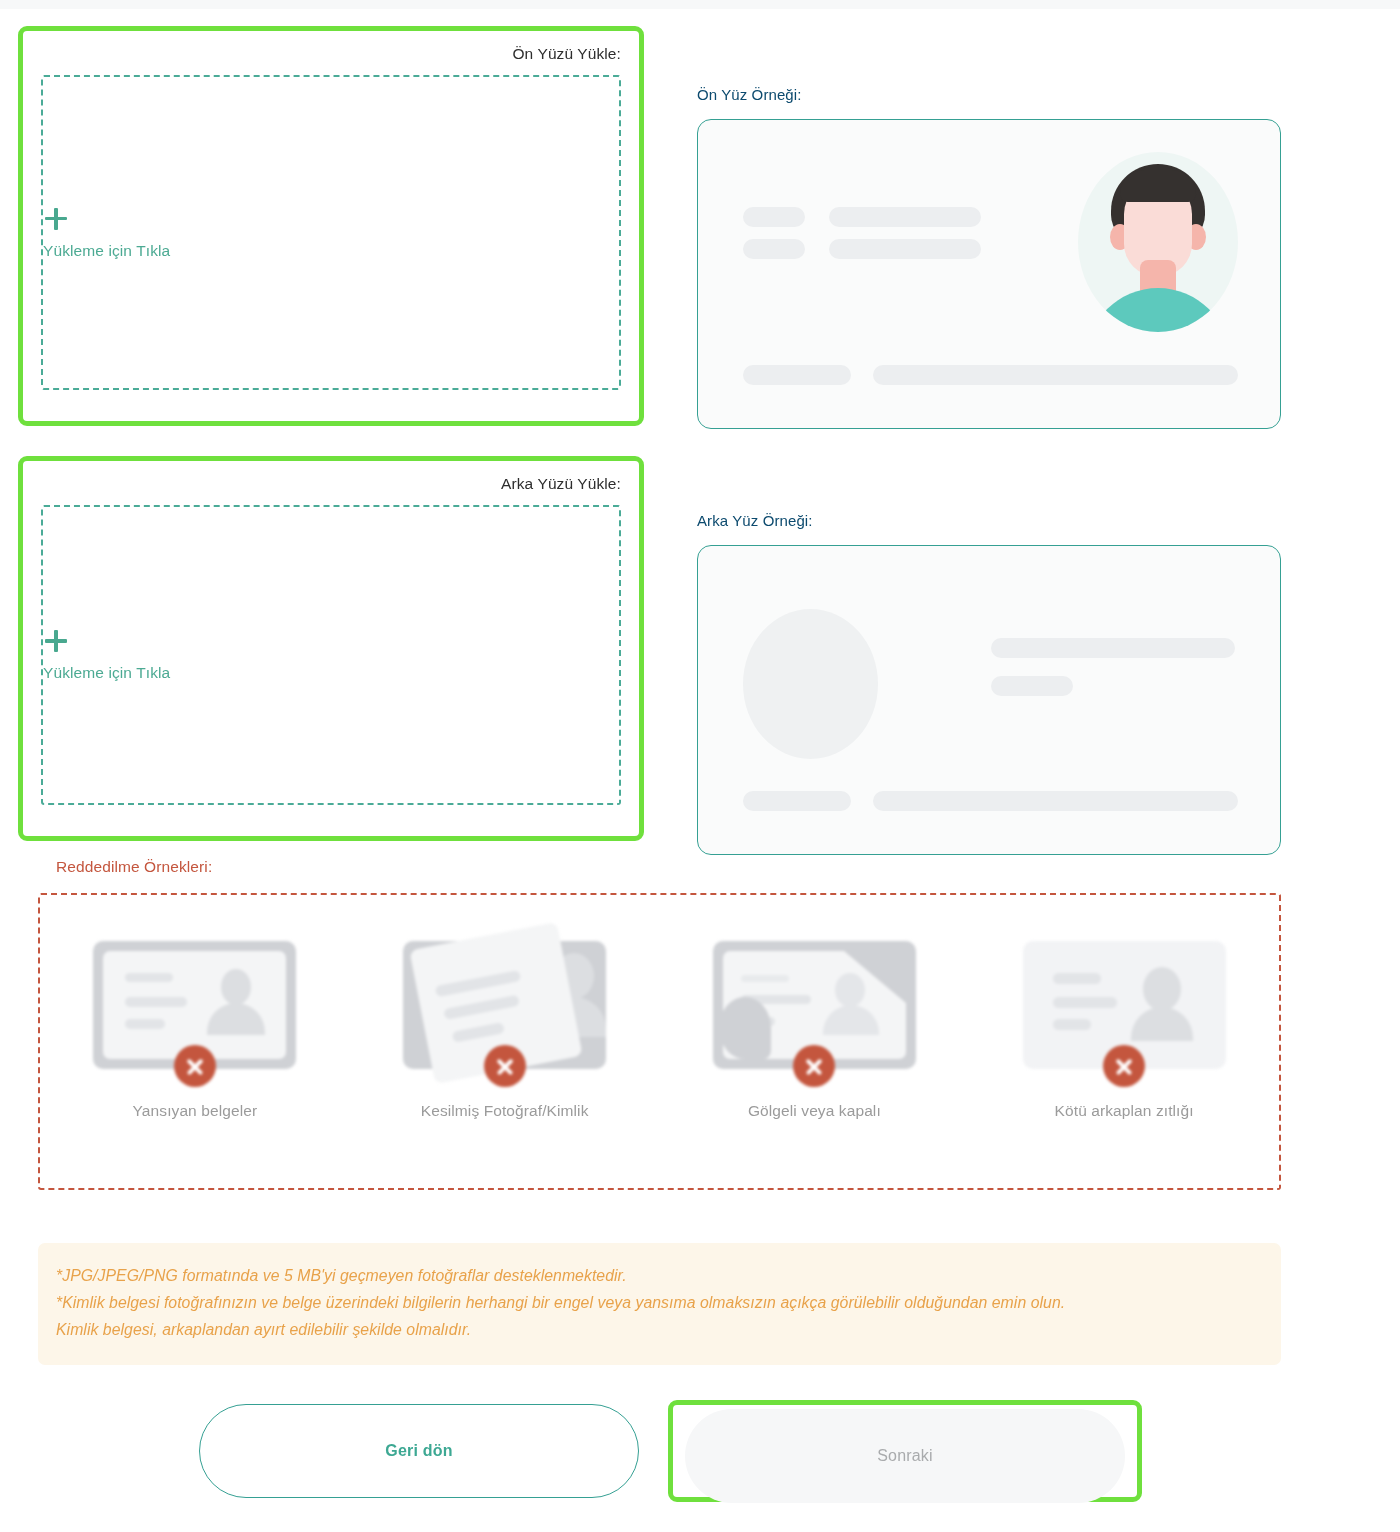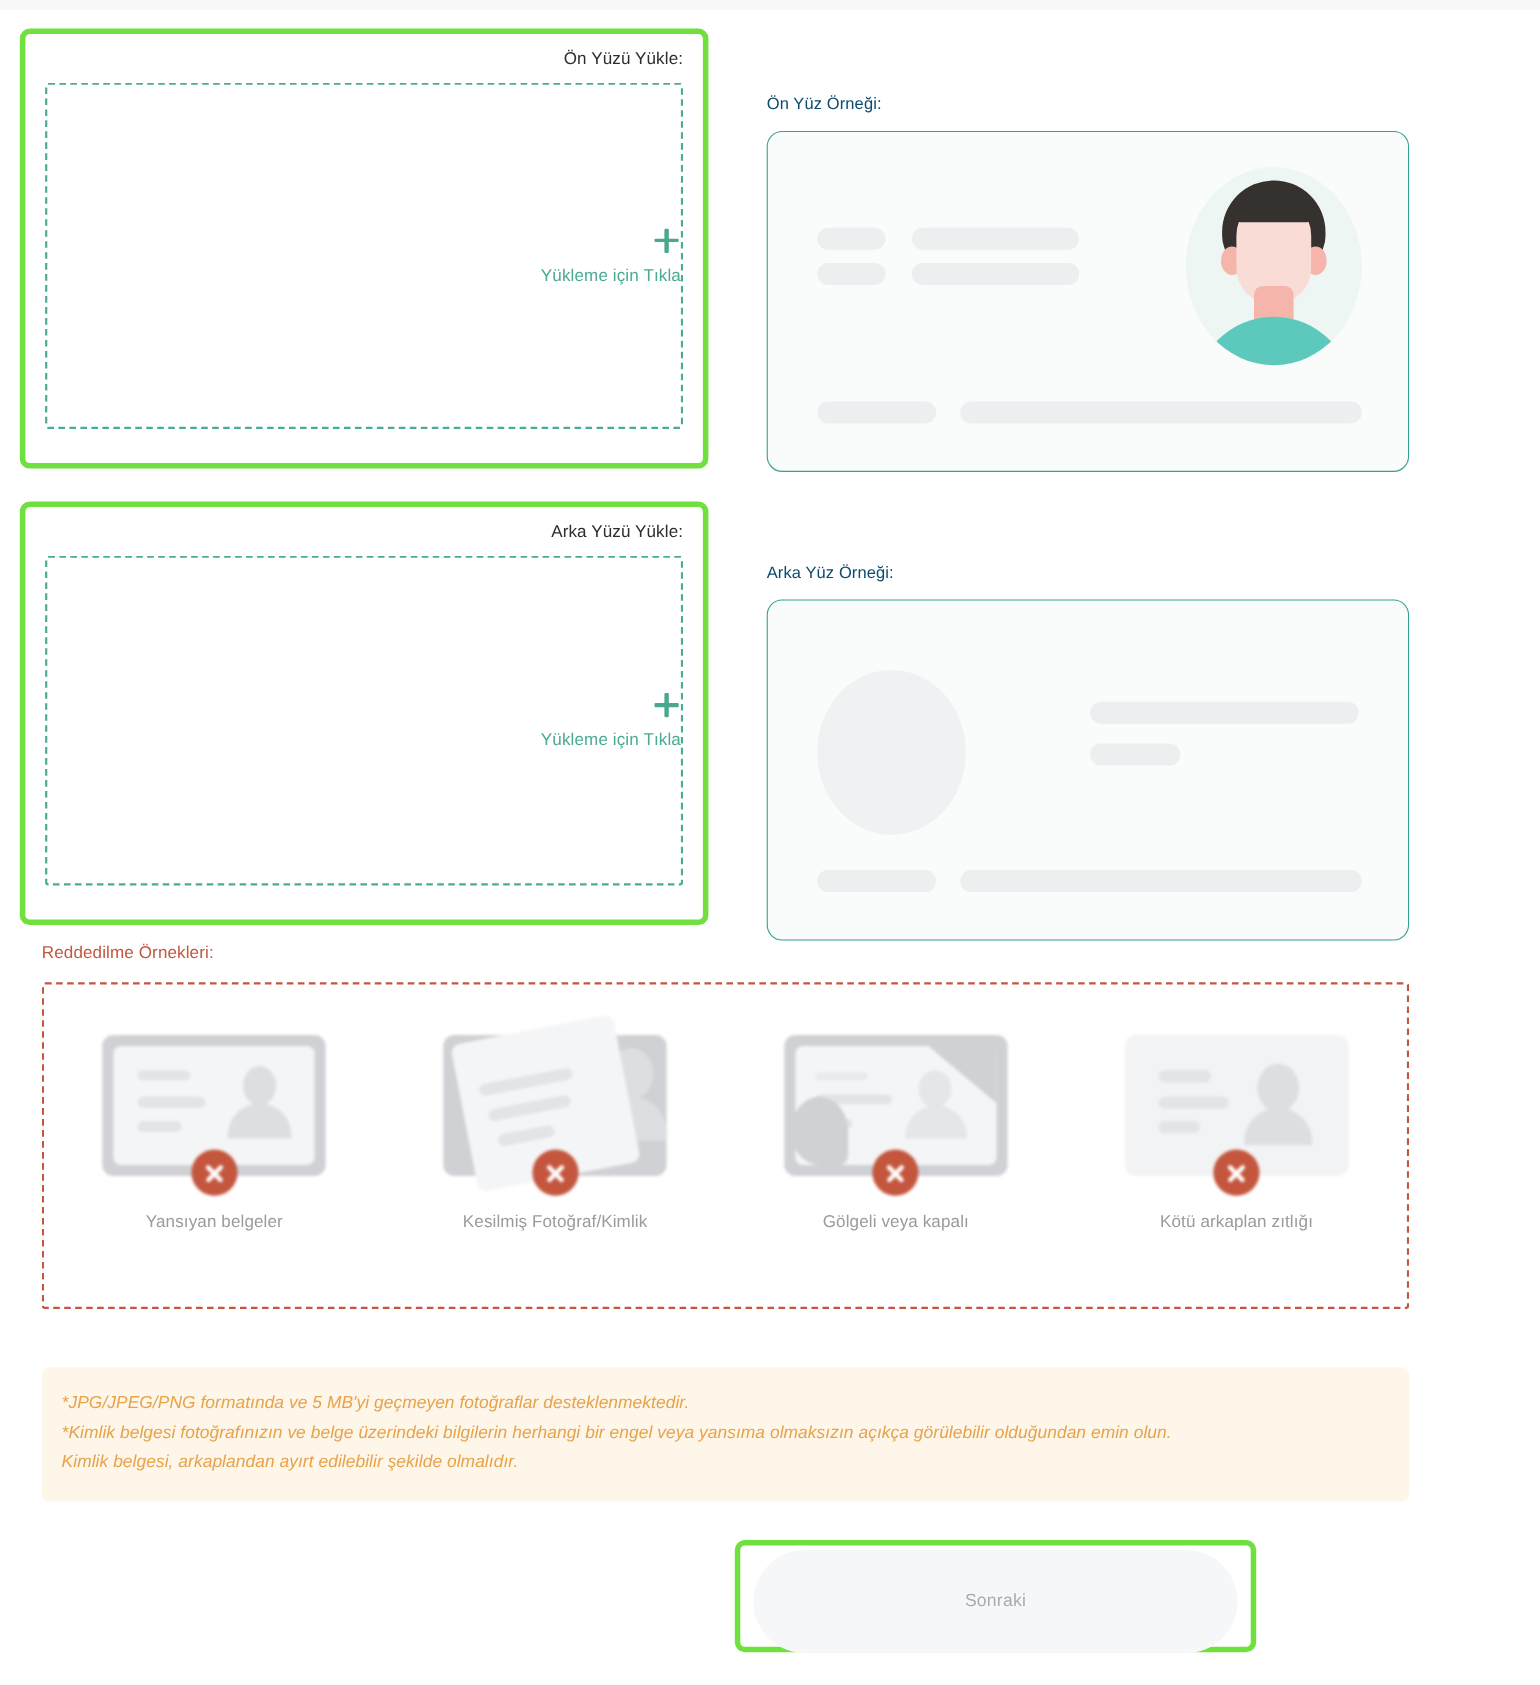--- a/index.html
+++ b/index.html
@@ -61,21 +61,21 @@
   }
 
   .dropzone {
     position: relative;
     width: 100%;
     border: 2px dashed #4aab97;
     border-radius: 3px;
     background: #ffffff;
     display: flex;
     flex-direction: column;
-    align-items: flex-end;
+    align-items: flex-start;
     justify-content: center;
   }
   .upload-panel.front .dropzone { height: 315px; }
   .upload-panel.back  .dropzone { height: 300px; }
 
   .plus-icon {
     width: 26px;
     height: 26px;
     position: relative;
     margin-bottom: 10px;
@@ -199,21 +199,21 @@
   .b-b2 { left: 175px; top: 245px; width: 365px; height: 20px; }
 
   
   .reject-section {
     position: absolute;
     left: 0;
     top: 858px;
     width: 1400px;
   }
   .reject-title {
-    margin-left: 38px;
+    margin-left: 56px;
     font-size: 15.5px;
     color: #c4563e;
     letter-spacing: .1px;
   }
   .reject-box {
     margin: 17px 0 0 38px;
     width: 1243px;
     height: 297px;
     border: 2px dashed #c4563e;
     border-radius: 3px;
@@ -518,18 +518,19 @@
     </div>
   </div>
 
   <div class="note">
     <p>*JPG/JPEG/PNG formatında ve 5 MB'yi geçmeyen fotoğraflar desteklenmektedir.</p>
     <p>*Kimlik belgesi fotoğrafınızın ve belge üzerindeki bilgilerin herhangi bir engel veya yansıma olmaksızın açıkça görülebilir olduğundan emin olun.</p>
     <p>Kimlik belgesi, arkaplandan ayırt edilebilir şekilde olmalıdır.</p>
   </div>
 
   <div class="footer">
+    <button class="btn-back">Geri dön</button>
     <div class="next-wrap">
       <button class="btn-next">Sonraki</button>
     </div>
   </div>
 
 </div>
 
 </body></html>

